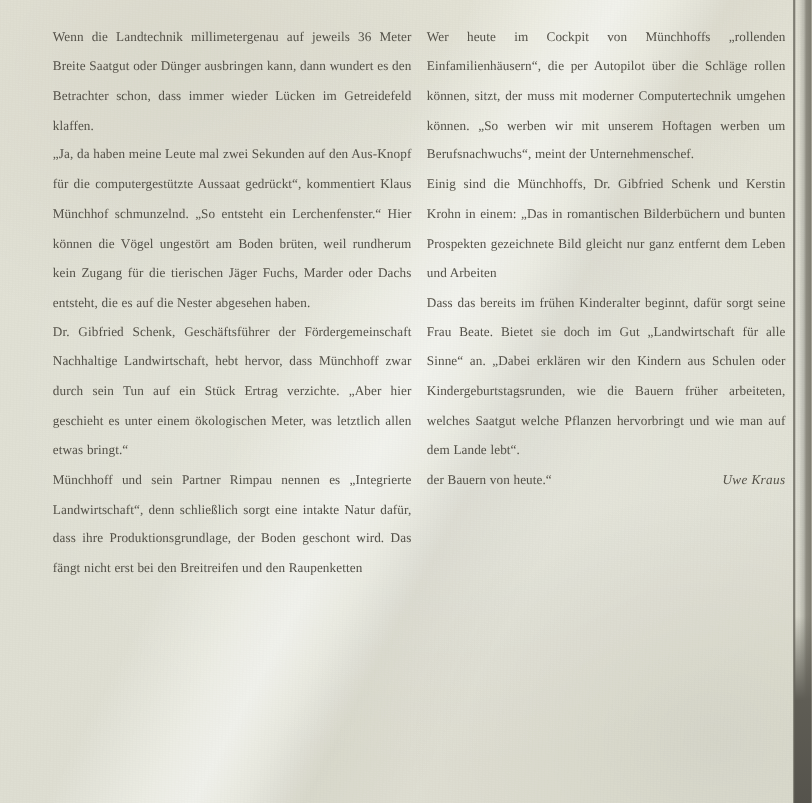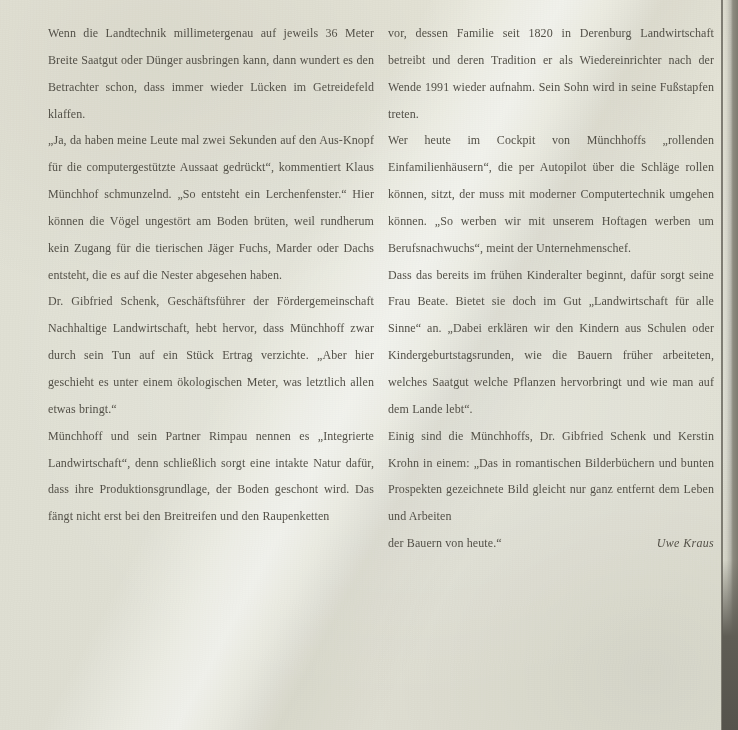--- a/index.html
+++ b/index.html
@@ -153,24 +153,23 @@
   <div class="article">
 
     <div class="column">
       <p>Wenn die Landtechnik millimetergenau auf jeweils 36 Meter Breite Saatgut oder Dünger ausbringen kann, dann wundert es den Betrachter schon, dass immer wieder Lücken im Getreidefeld klaffen.</p>
       <p>„Ja, da haben meine Leute mal zwei Sekunden auf den Aus-Knopf für die computergestützte Aussaat gedrückt“, kommentiert Klaus Münchhof schmunzelnd. „So entsteht ein Lerchenfenster.“ Hier können die Vögel ungestört am Boden brüten, weil rundherum kein Zugang für die tierischen Jäger Fuchs, Marder oder Dachs entsteht, die es auf die Nester abgesehen haben.</p>
       <p>Dr. Gibfried Schenk, Geschäftsführer der Fördergemeinschaft Nachhaltige Landwirtschaft, hebt hervor, dass Münchhoff zwar durch sein Tun auf ein Stück Ertrag verzichte. „Aber hier geschieht es unter einem ökologischen Meter, was letztlich allen etwas bringt.“</p>
       <p>Münchhoff und sein Partner Rimpau nennen es „Integrierte Landwirtschaft“, denn schließlich sorgt eine intakte Natur dafür, dass ihre Produktionsgrundlage, der Boden geschont wird. Das fängt nicht erst bei den Breitreifen und den Raupenketten</p>
     </div>
 
     <div class="column">
-      <p>vor, dessen Familie seit 1820 in Derenburg Landwirtschaft betreibt und deren Tradition er als Wiedereinrichter nach der Wende 1991 wieder aufnahm. Sein Sohn wird in seine Fußstapfen treten.</p>
       <p>Wer heute im Cockpit von Münchhoffs „rollenden Einfamilienhäusern“, die per Autopilot über die Schläge rollen können, sitzt, der muss mit moderner Computertechnik umgehen können. „So werben wir mit unserem Hoftagen werben um Berufsnachwuchs“, meint der Unternehmenschef.</p>
+      <p>Einig sind die Münchhoffs, Dr. Gibfried Schenk und Kerstin Krohn in einem: „Das in romantischen Bilderbüchern und bunten Prospekten gezeichnete Bild gleicht nur ganz entfernt dem Leben und Arbeiten</p>
       <p>Dass das bereits im frühen Kinderalter beginnt, dafür sorgt seine Frau Beate. Bietet sie doch im Gut „Landwirtschaft für alle Sinne“ an. „Dabei erklären wir den Kindern aus Schulen oder Kindergeburtstagsrunden, wie die Bauern früher arbeiteten, welches Saatgut welche Pflanzen hervorbringt und wie man auf dem Lande lebt“.</p>
-      <p>Einig sind die Münchhoffs, Dr. Gibfried Schenk und Kerstin Krohn in einem: „Das in romantischen Bilderbüchern und bunten Prospekten gezeichnete Bild gleicht nur ganz entfernt dem Leben und Arbeiten</p>
       <div class="byline-line">
         <span class="tail">der Bauern von heute.“</span>
         <span class="author">Uwe Kraus</span>
       </div>
     </div>
 
   </div>
 
   <div class="ink-soften"></div>
   <div class="page-edge-line"></div>

